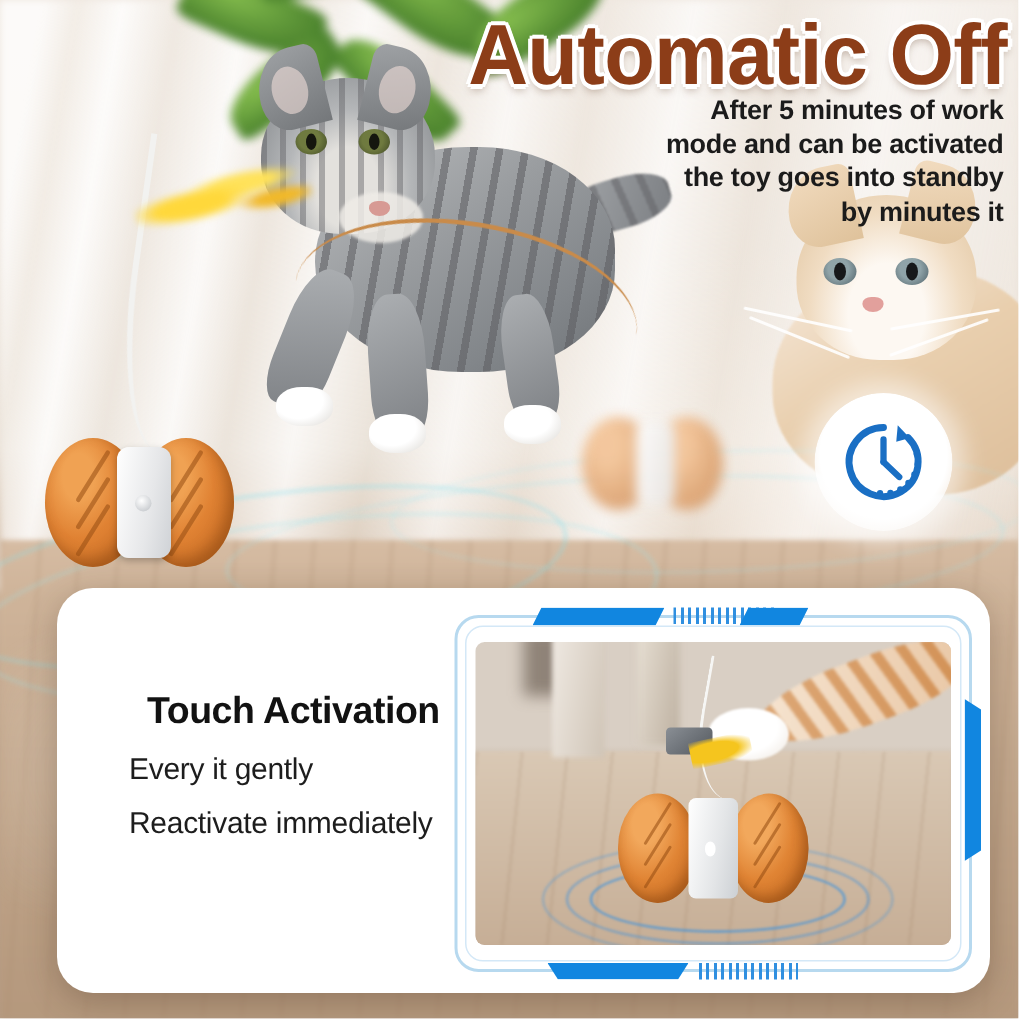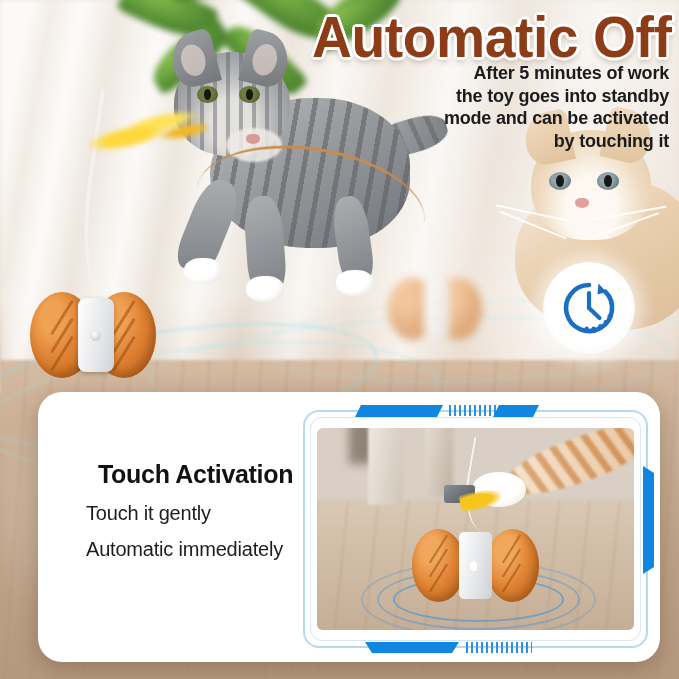--- a/index.html
+++ b/index.html
@@ -328,23 +328,23 @@
       <div class="hub"></div>
     </div>
     <div class="feather"></div>
     <div class="wand"></div>
   </div>
 
   <div class="headline">Automatic Off</div>
 
   <div class="subtext">
     <div>After 5 minutes of work</div>
+    <div>mode and can be activated</div>
     <div>the toy goes into standby</div>
-    <div>mode and can be activated</div>
-    <div>by touching it</div>
+    <div>by minutes it</div>
   </div>
 
   <div class="badge-wrap">
     <div class="badge">
       <svg width="62" height="62" viewBox="0 0 62 62">
         <path d="M31 8 A23 23 0 1 0 47.3 14.7" fill="none" stroke="#1a6fc4" stroke-width="4.6" stroke-linecap="round"></path>
         <path d="M40.5 6.5 L48.5 15 L39.5 17.5 Z" fill="#1a6fc4"></path>
         <g fill="#1a6fc4">
           <circle cx="53.2" cy="25.5" r="2.1"></circle>
           <circle cx="53.8" cy="32.5" r="2.1"></circle>
@@ -357,22 +357,22 @@
         <path d="M31 31 V16" stroke="#1a6fc4" stroke-width="4.2" stroke-linecap="round"></path>
         <path d="M31 31 L41.5 41" stroke="#1a6fc4" stroke-width="4.2" stroke-linecap="round"></path>
       </svg>
     </div>
   </div>
 
   <div class="panel">
 
     <div class="panel-text">
       <div class="panel-title">Touch Activation</div>
-      <div class="panel-line">Touch it gently</div>
-      <div class="panel-line">Automatic immediately</div>
+      <div class="panel-line">Every it gently</div>
+      <div class="panel-line">Reactivate immediately</div>
     </div>
 
     <div class="device">
       <div class="dev-outline"></div>
 
       <div class="dev-screen">
         <div class="ds-floor"></div>
         <div class="ds-dark"></div>
         <div class="ds-legA"></div>
         <div class="ds-legB"></div>

